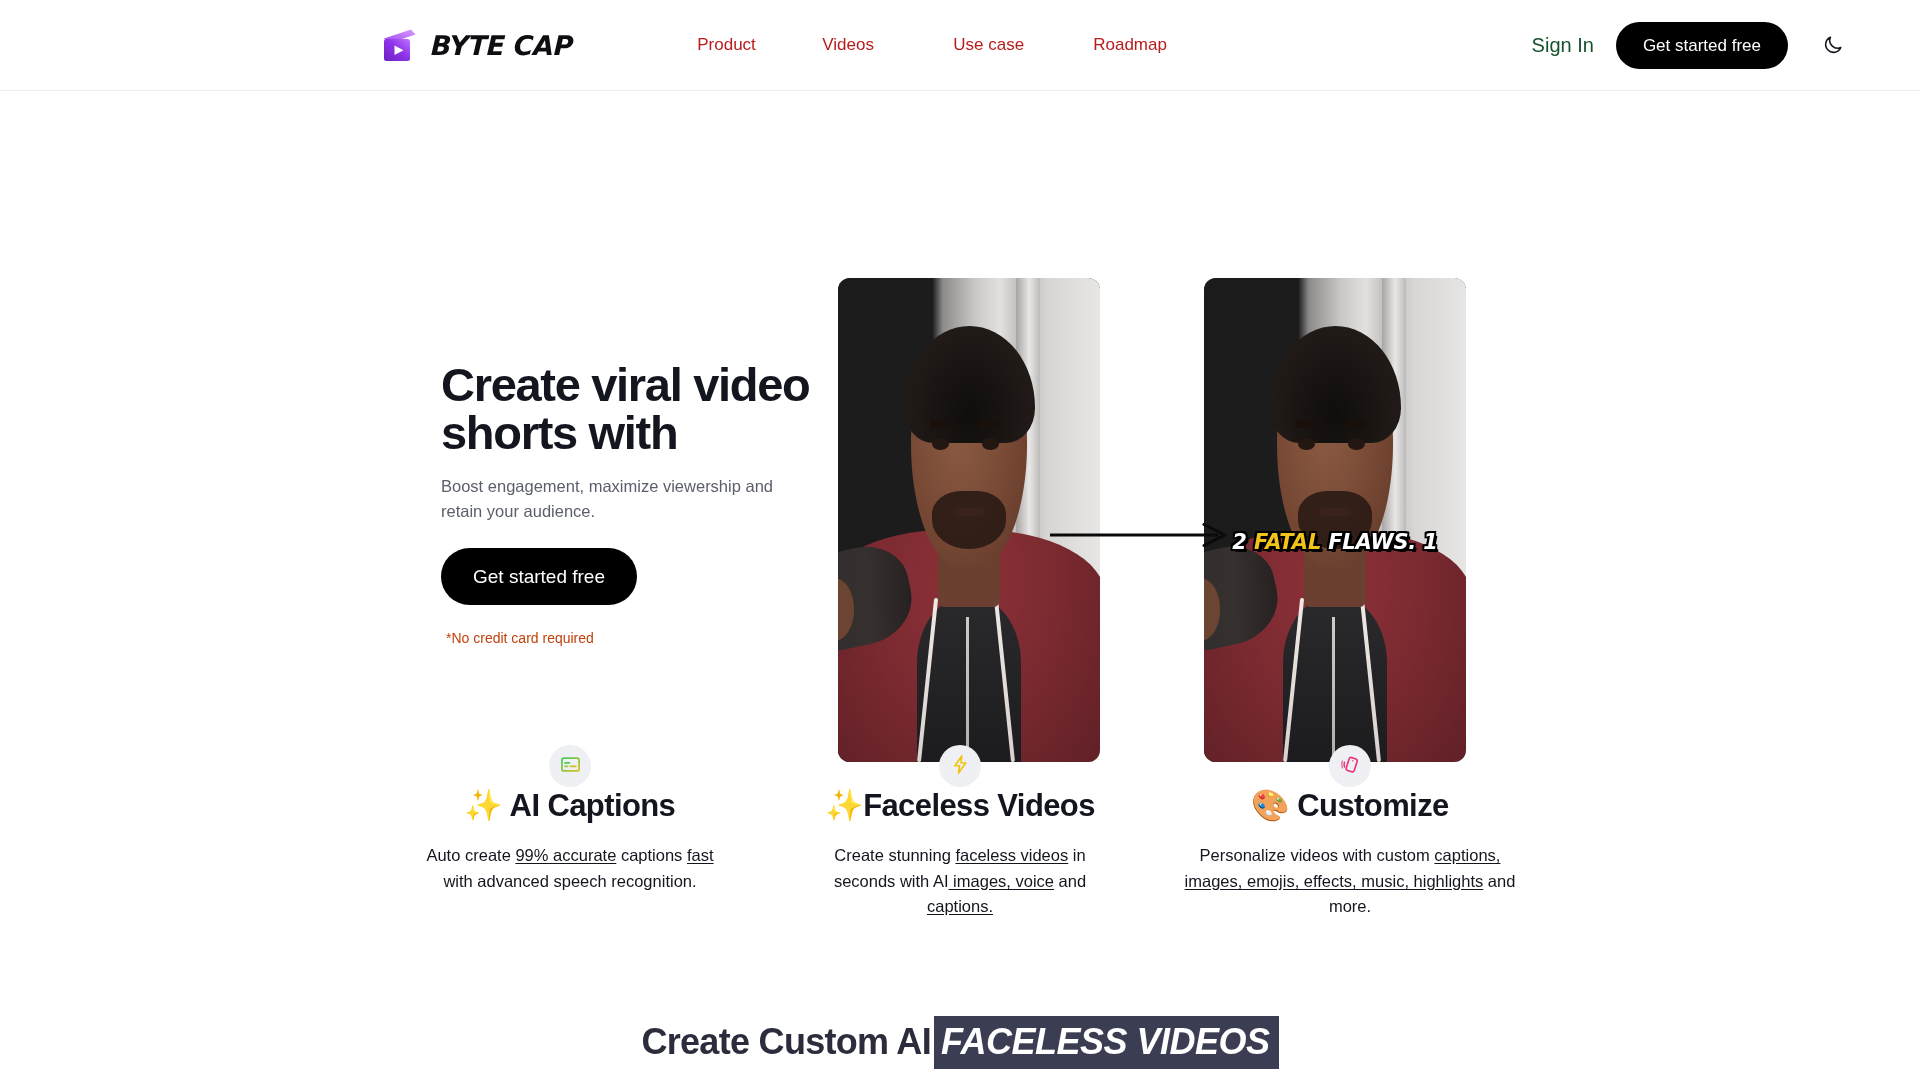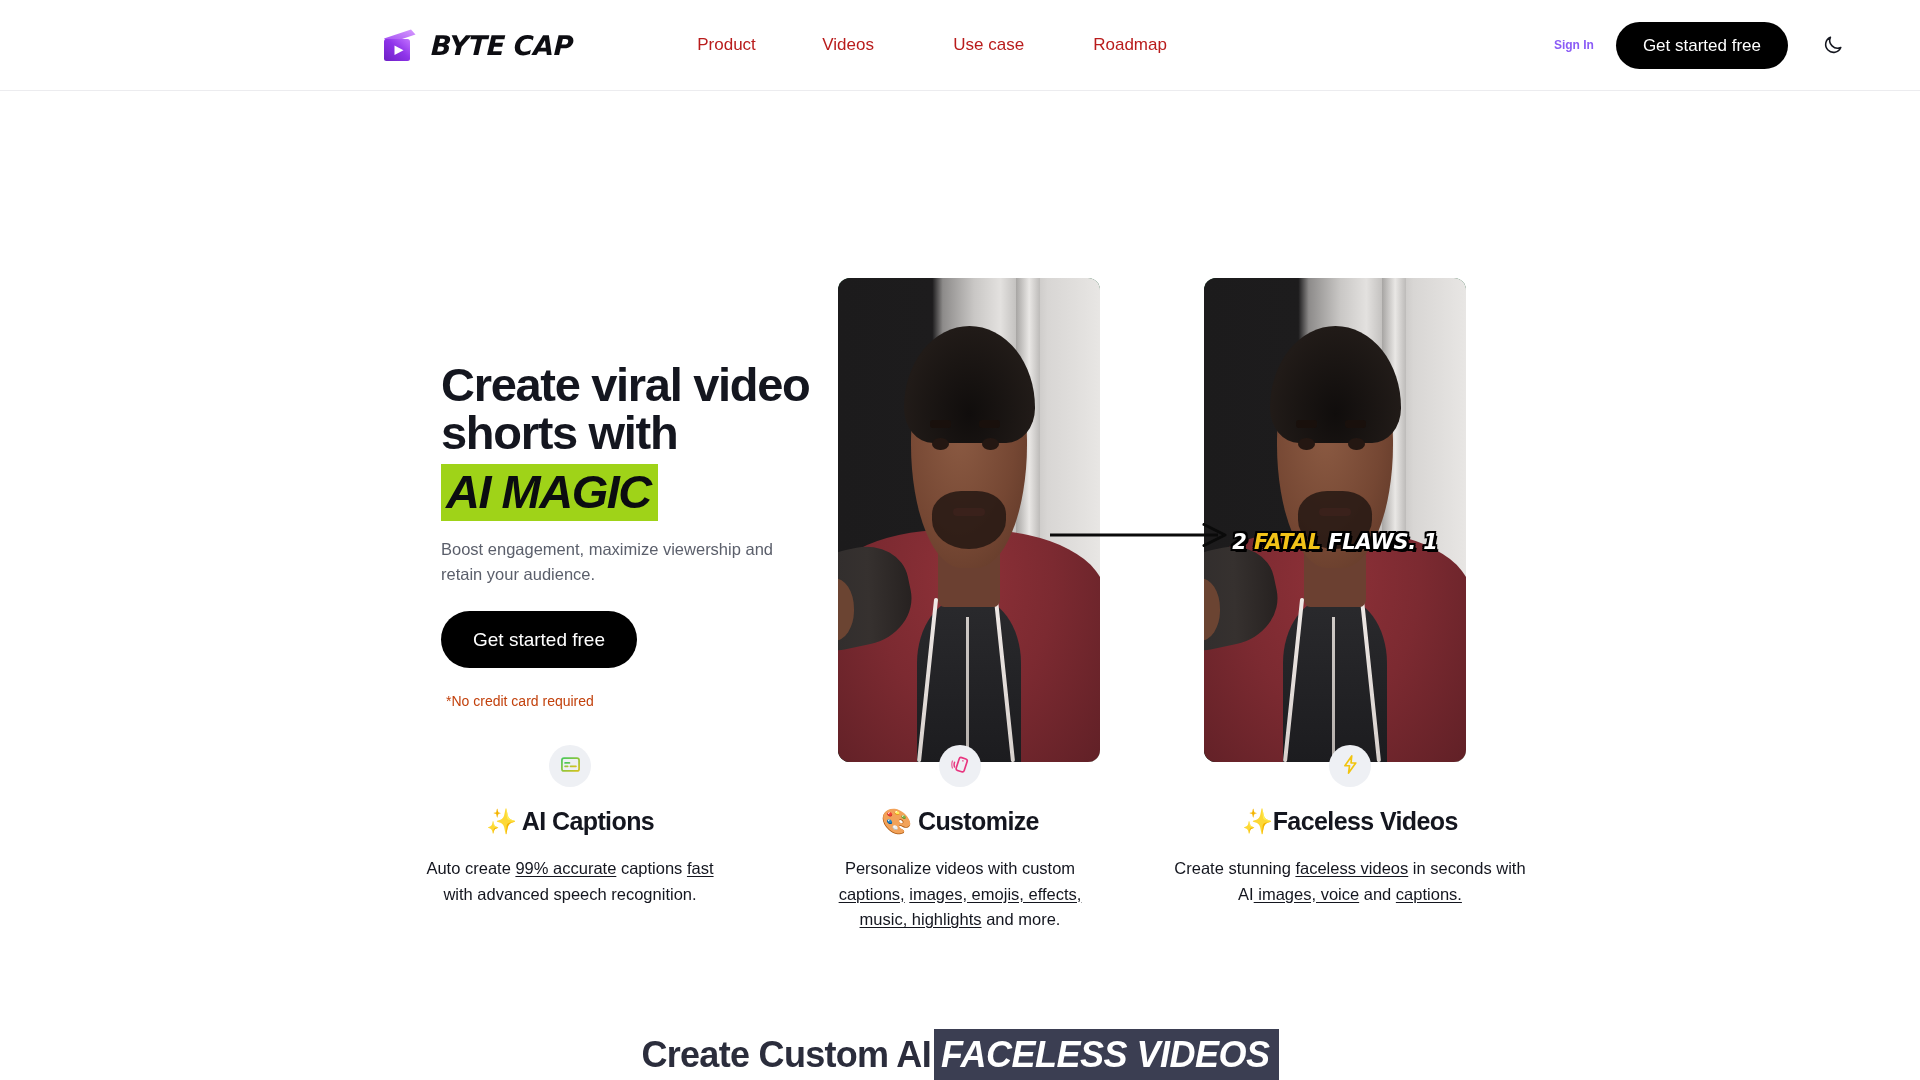--- a/index.html
+++ b/index.html
@@ -80,23 +80,23 @@
   .nav-link:nth-child(4) { width: 100px; text-align: left; }
 
   .nav-right {
     margin-left: auto;
     display: flex;
     align-items: center;
     gap: 0;
   }
 
   .signin {
-    font-size: 12px;
-    font-weight: 700;
-    color: #8b5cf6;
+    font-size: 20px;
+    font-weight: 400;
+    color: #14532d;
     cursor: pointer;
     white-space: nowrap;
     margin-right: 22px;
   }
 
   .btn-dark {
     background: #000000;
     color: #ffffff;
     border: none;
     border-radius: 999px;
@@ -356,22 +356,21 @@
     width: 42px; height: 42px;
     margin: 0 auto;
     border-radius: 50%;
     background: #eef0f4;
     display: flex;
     align-items: center;
     justify-content: center;
   }
 
   .feat-title {
-    margin-top: 19px;
-    font-size: 25px;
+    font-size: 31px;
     font-weight: 700;
     letter-spacing: -0.6px;
     color: #14161f;
     line-height: 1.2;
   }
   .feat-emoji { font-family: "DejaVu Sans", sans-serif; }
 
   .feat-desc {
     margin-top: 19px;
     font-size: 16.5px;
@@ -456,21 +455,20 @@
 
   </div>
 </header>
 
 <section class="hero">
 
   <div class="hero-copy">
     <h1 class="headline">
       <span class="ln">Create viral video</span>
       <span class="ln">shorts with</span>
-      <span class="hl-magic">AI MAGIC</span>
     </h1>
 
     <p class="subcopy">Boost engagement, maximize viewership and retain your audience.</p>
 
     <button class="cta-primary">Get started free</button>
 
     <p class="fineprint">*No credit card required</p>
   </div>
 
   <div class="hero-media">
@@ -550,42 +548,42 @@
       </span>
     </div>
     <h3 class="feat-title"><span class="feat-emoji">✨</span><span> AI Captions</span></h3>
     <p class="feat-desc"><span>Auto create </span><u>99% accurate</u><span> captions </span><u>fast</u><span> with advanced speech recognition.</span></p>
   </div>
 
   <div class="feature">
     <div class="feat-icon-wrap">
       <span>
         <svg width="21" height="21" viewBox="0 0 24 24" fill="none" aria-hidden="true">
+          <path d="M13.4 2.2 5.6 13.4h5.3l-1.1 8.4 8.2-11.5h-5.4l0.8-8.1Z" stroke="#f1c40f" stroke-width="1.9" stroke-linejoin="round" fill="none"></path>
+        </svg>
+      </span>
+    </div>
+    <h3 class="feat-title"><span class="feat-emoji">✨</span><span>Faceless Videos</span></h3>
+    <p class="feat-desc"><span>Create stunning </span><u>faceless videos</u><span> in seconds with AI</span><u> images, voice</u><span> and </span><u>captions.</u></p>
+  </div>
+
+  <div class="feature">
+    <div class="feat-icon-wrap">
+      <span>
+        <svg width="21" height="21" viewBox="0 0 24 24" fill="none" aria-hidden="true">
           <g transform="rotate(18 13 12)">
             <rect x="8.6" y="4.4" width="9.6" height="15.4" rx="2.3" stroke="#e8357f" stroke-width="1.9"></rect>
             <circle cx="13.4" cy="7.5" r="0.85" fill="#e8357f"></circle>
           </g>
           <path d="M5.2 9.4c-.7 1.8-.7 3.6 0 5.4" stroke="#e8357f" stroke-width="1.7" stroke-linecap="round"></path>
           <path d="M2.8 8c-1 2.6-1 5.3 0 8" stroke="#e8357f" stroke-width="1.5" stroke-linecap="round" opacity=".75"></path>
         </svg>
       </span>
     </div>
     <h3 class="feat-title"><span class="feat-emoji">🎨</span><span> Customize</span></h3>
     <p class="feat-desc"><span>Personalize videos with custom </span><u>captions,</u><span> </span><u>images, emojis, effects, music, highlights</u><span> and more.</span></p>
   </div>
 
-  <div class="feature">
-    <div class="feat-icon-wrap">
-      <span>
-        <svg width="21" height="21" viewBox="0 0 24 24" fill="none" aria-hidden="true">
-          <path d="M13.4 2.2 5.6 13.4h5.3l-1.1 8.4 8.2-11.5h-5.4l0.8-8.1Z" stroke="#f1c40f" stroke-width="1.9" stroke-linejoin="round" fill="none"></path>
-        </svg>
-      </span>
-    </div>
-    <h3 class="feat-title"><span class="feat-emoji">✨</span><span>Faceless Videos</span></h3>
-    <p class="feat-desc"><span>Create stunning </span><u>faceless videos</u><span> in seconds with AI</span><u> images, voice</u><span> and </span><u>captions.</u></p>
-  </div>
-
 </section>
 
 <section class="bottom-section">
   <h2 class="bottom-title"><span>Create Custom AI</span><span class="hl-dark">FACELESS VIDEOS</span></h2>
 </section>
 
 </body></html>

